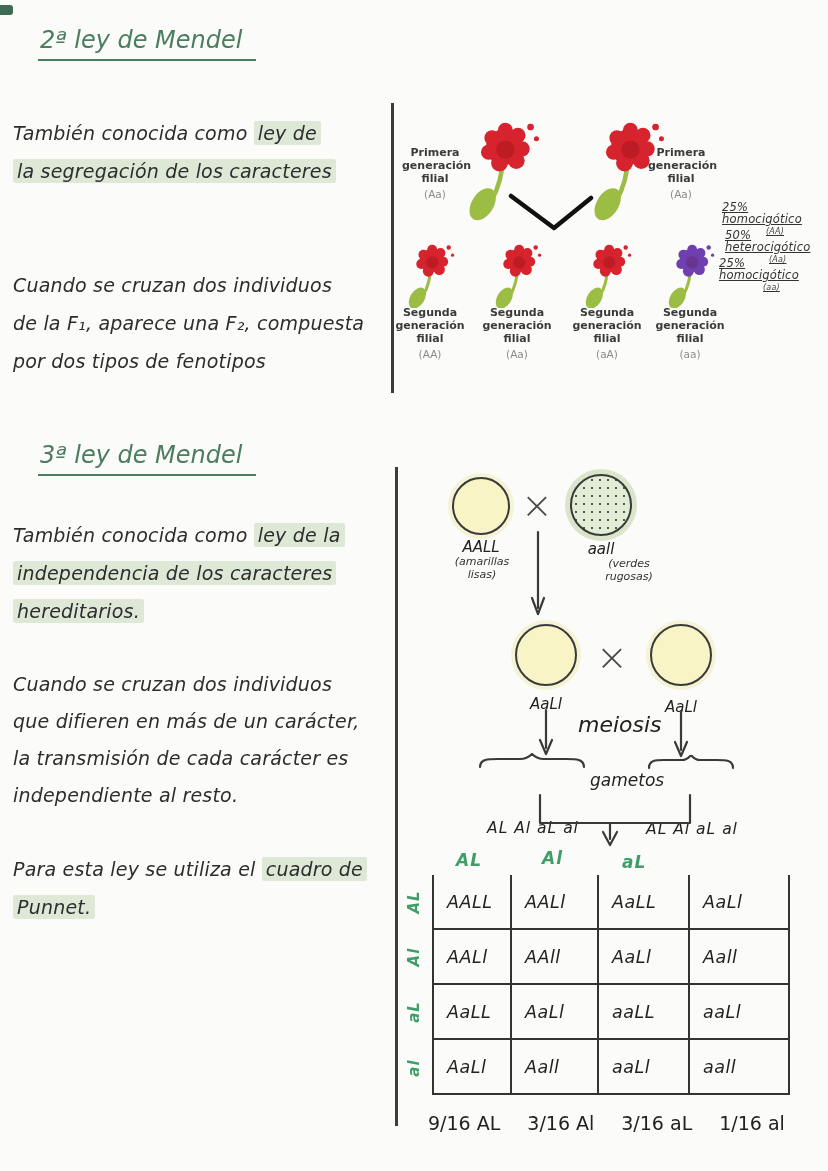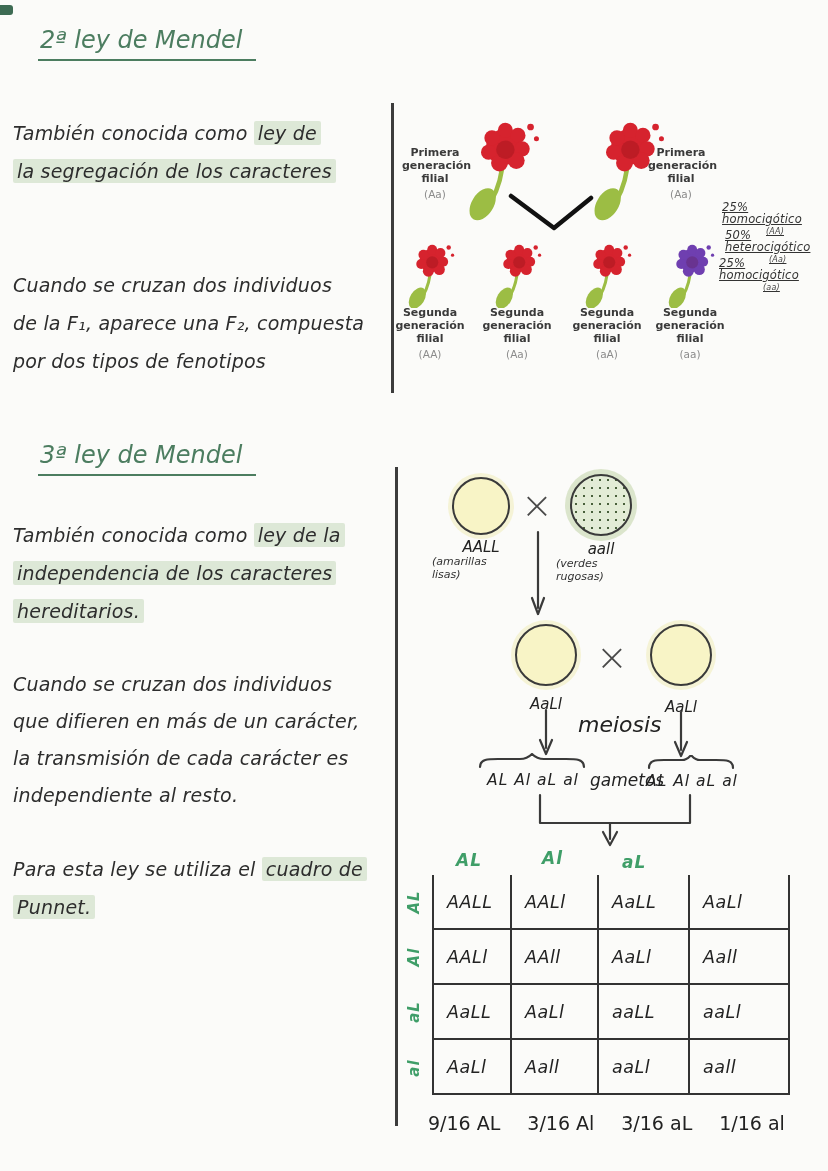--- a/index.html
+++ b/index.html
@@ -31,23 +31,23 @@
   .seed{border-radius:50%;border:2.5px solid #3a3a3a;box-sizing:border-box;}
   .seed.yellow{background:#f8f4c6;box-shadow:0 0 0 4px rgba(235,228,150,.35);}
   .seed.speck{
     background-color:#e3ecd6;
     background-image:radial-gradient(#49603b 1.1px,transparent 1.5px);
     background-size:8px 8px;
     box-shadow:0 0 0 5px rgba(160,190,120,.35);
   }
   .cross-x{font-size:38px;color:#4a4a4a;font-weight:300;line-height:30px;}
   .seed-label{font-size:15px;font-style:italic;text-align:center;color:#222;}
-  .pheno{font-size:11px;font-style:italic;text-align:left;color:#333;line-height:12.5px;}
+  .pheno{font-size:11px;font-style:italic;text-align:center;color:#333;line-height:12.5px;}
   .meiosis{font-size:22px;font-style:italic;color:#222;}
-  .gam-text{font-size:15.5px;font-style:italic;text-align:center;color:#222;letter-spacing:1px;}
+  .gam-text{font-size:15.5px;font-style:italic;text-align:center;color:#222;letter-spacing:1px;margin-top:48px;}
   .gam-word{font-size:17px;font-style:italic;color:#222;}
   svg.stroke{stroke:#3a3a3a;stroke-width:2.2;fill:none;stroke-linecap:round;stroke-linejoin:round;}
   
   .punnett{
     left:432px;top:875px;width:356px;height:220px;
     border-left:2.5px solid #333;display:grid;
     grid-template-columns:78px 87px 91px 100px;grid-auto-rows:55px;
   }
   .pcell{
     border-right:2.5px solid #333;border-bottom:2.5px solid #333;
@@ -208,21 +208,21 @@
 <div class="abs seed yellow" style="left:452px;top:477px;width:58px;height:58px"></div>
 <div class="abs cross-x" style="left:521px;top:490px">×</div>
 <div class="abs seed speck" style="left:570px;top:474px;width:62px;height:62px"></div>
 
 <div class="abs seed-label" style="left:450px;top:538px;width:62px">AALL</div>
 <div class="abs pheno" style="left:432px;top:556px;width:100px">
   <div>(amarillas</div>
   <div>lisas)</div>
 </div>
 <div class="abs seed-label" style="left:570px;top:540px;width:62px">aall</div>
-<div class="abs pheno" style="left:556px;top:558px;width:90px">
+<div class="abs pheno" style="left:584px;top:558px;width:90px">
   <div>(verdes</div>
   <div>rugosas)</div>
 </div>
 
 <svg class="abs stroke" style="left:530px;top:530px" width="16" height="90">
   <line x1="8" y1="2" x2="8" y2="78"></line>
     <polyline points="2,68 8,84 14,68"></polyline>
 </svg>
 
 <div class="abs seed yellow" style="left:515px;top:624px;width:62px;height:62px"></div>

